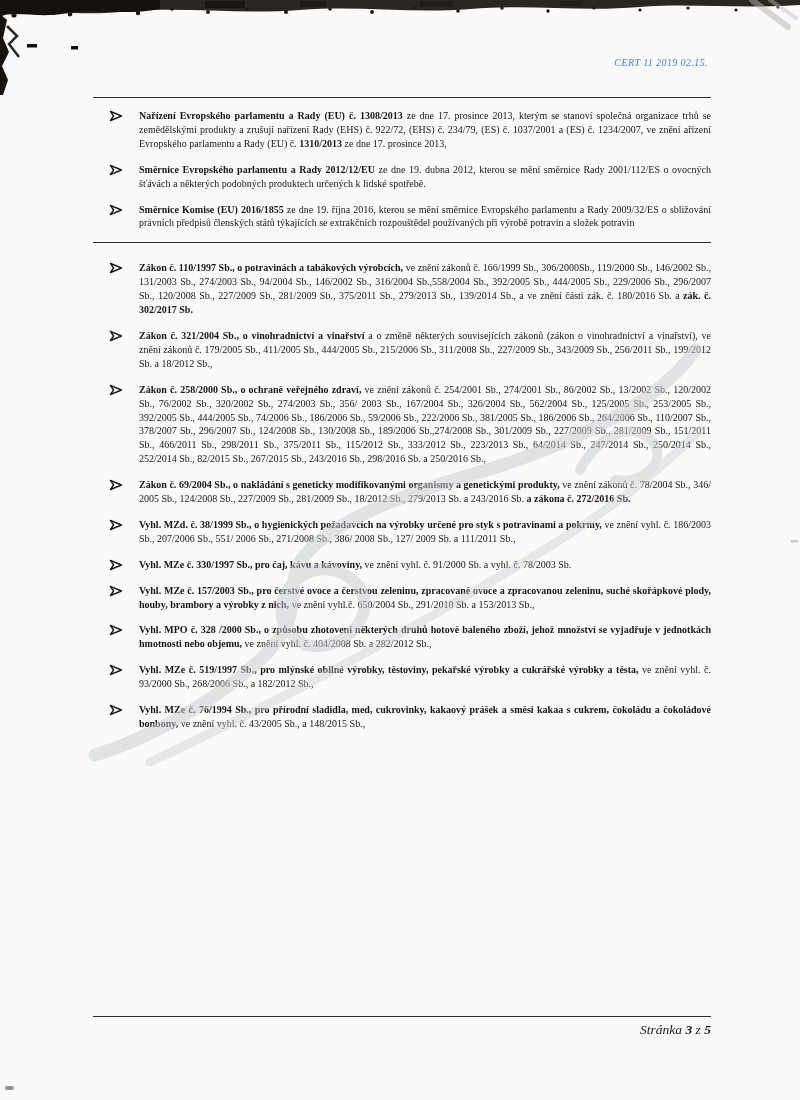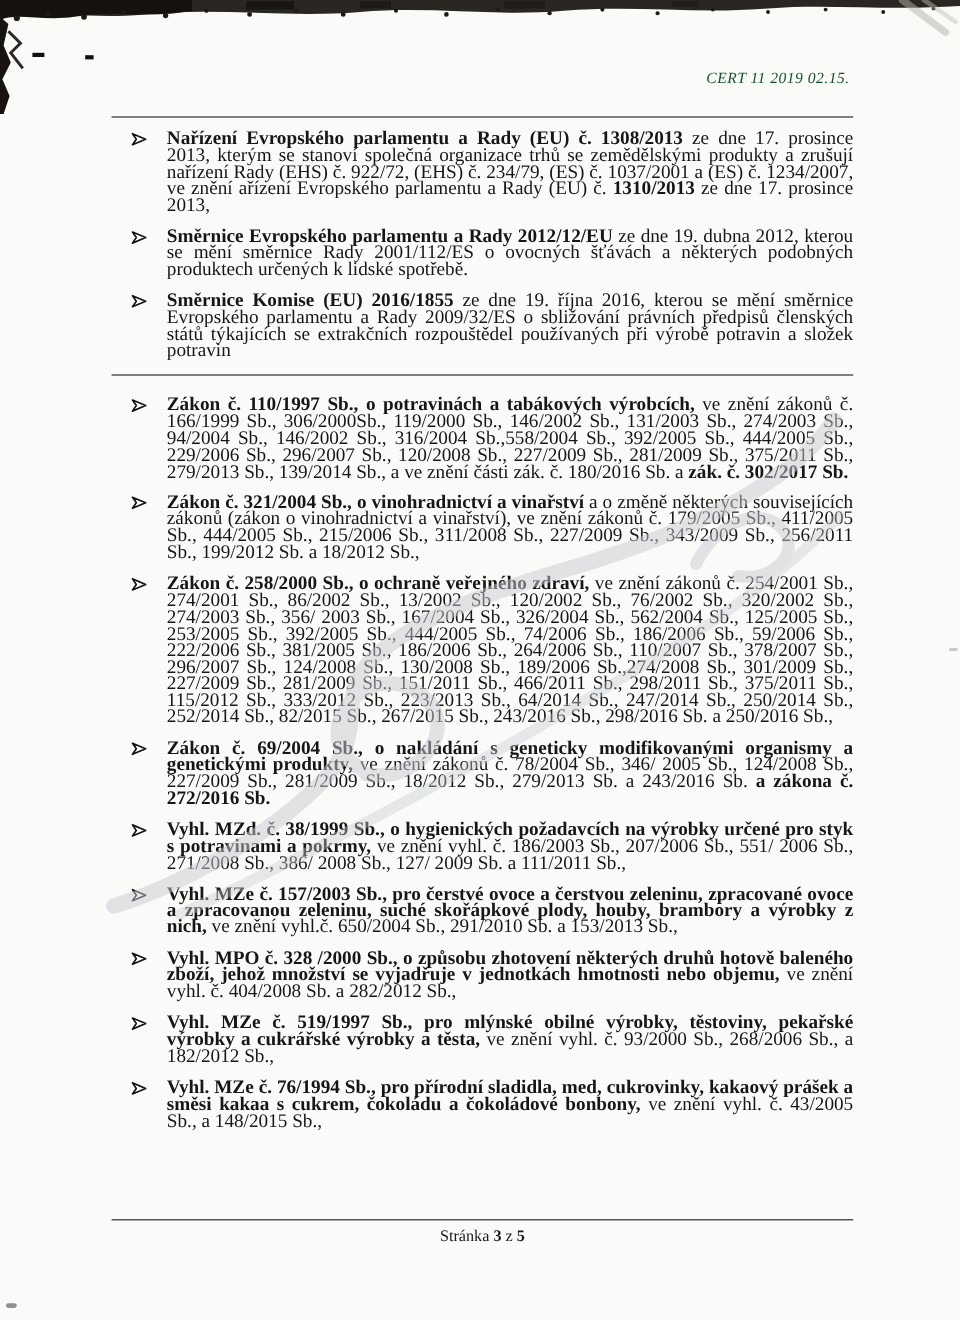--- a/index.html
+++ b/index.html
@@ -14,65 +14,66 @@
   }
   .artifacts, .watermark {
     position: absolute; left: 0; top: 0;
     pointer-events: none;
   }
   .watermark { z-index: 5; }
   .doc-code {
     position: absolute;
     top: 57px; right: 92px;
     font-style: italic;
-    font-size: 13px;
+    font-size: 10px;
     letter-spacing: 0.4px;
-    color: #14532d;
+    color: #3b82f6;
   }
   .content {
     position: absolute;
     left: 93px; top: 97px;
     width: 618px;
   }
   .rule {
     height: 0;
     border-top: 1.6px solid #2e2e2e;
   }
   .rule-top { margin-bottom: 11px; }
   .rule-mid { margin: 5px 0 18px 0; }
   ul.blist {
     list-style: none;
     margin: 0; padding: 0;
   }
   ul.blist li {
     position: relative;
     padding-left: 46px;
     margin-bottom: 12px;
-    font-size: 16px;
+    font-size: 10px;
     line-height: 13.9px;
     text-align: justify;
   }
   .bullet {
     position: absolute;
     left: 16px; top: 1px;
     width: 14px; height: 12px;
   }
   .bullet svg { display: block; }
   .seg-bold { font-weight: bold; }
   .footer {
     position: absolute;
     left: 93px; top: 1016px;
     width: 618px;
     z-index: 6;
   }
   .footer-text {
     margin-top: 5px;
-    text-align: center;
+    text-align: right;
     font-size: 13.5px;
     color: #1a1a1a;
+    font-style: italic;
   }
 </style>
 </head>
 <body>
 
 <svg class="artifacts" width="800" height="1100" viewBox="0 0 800 1100" aria-hidden="true">
 
   <path d="M0,0 H800 V5 C740,9 690,3 640,7 C580,12 530,4 470,9 C410,14 360,5 300,10 C240,15 180,6 120,12 C80,16 30,9 0,13 Z" fill="#2a2722"></path>
   <path d="M0,0 H160 V9 C125,16 95,8 62,14 C36,18 12,10 0,17 Z" fill="#15120e"></path>
   <rect x="205" y="1" width="40" height="7" fill="#151310" opacity="0.85"></rect>
@@ -170,20 +171,25 @@
         </span><span><span class="seg-bold">Zákon č. 69/2004 Sb., o nakládání s geneticky modifikovanými organismy a genetickými produkty,</span><span> ve znění zákonů č. 78/2004 Sb., 346/ 2005 Sb., 124/2008 Sb., 227/2009 Sb., 281/2009 Sb., 18/2012 Sb., 279/2013 Sb. a 243/2016 Sb. </span><span class="seg-bold">a zákona č. 272/2016 Sb.</span></span></li>
       <li><span class="bullet">
           <svg width="14" height="12" viewBox="0 0 14 12">
             <path d="M1.4,1.4 L12.4,6 L1.4,10.6 L4.6,6 Z" fill="#ffffff" stroke="#141414" stroke-width="1.4" stroke-linejoin="round"></path>
           </svg>
         </span><span><span class="seg-bold">Vyhl. MZd. č. 38/1999 Sb., o hygienických požadavcích na výrobky určené pro styk s potravinami a pokrmy,</span><span> ve znění vyhl. č. 186/2003 Sb., 207/2006 Sb., 551/ 2006 Sb., 271/2008 Sb., 386/ 2008 Sb., 127/ 2009 Sb. a 111/2011 Sb.,</span></span></li>
       <li><span class="bullet">
           <svg width="14" height="12" viewBox="0 0 14 12">
             <path d="M1.4,1.4 L12.4,6 L1.4,10.6 L4.6,6 Z" fill="#ffffff" stroke="#141414" stroke-width="1.4" stroke-linejoin="round"></path>
           </svg>
+        </span><span><span class="seg-bold">Vyhl. MZe č. 330/1997 Sb., pro čaj, kávu a kávoviny,</span><span> ve znění vyhl. č. 91/2000 Sb. a vyhl. č. 78/2003 Sb.</span></span></li>
+      <li><span class="bullet">
+          <svg width="14" height="12" viewBox="0 0 14 12">
+            <path d="M1.4,1.4 L12.4,6 L1.4,10.6 L4.6,6 Z" fill="#ffffff" stroke="#141414" stroke-width="1.4" stroke-linejoin="round"></path>
+          </svg>
         </span><span><span class="seg-bold">Vyhl. MZe č. 157/2003 Sb., pro čerstvé ovoce a čerstvou zeleninu, zpracované ovoce a zpracovanou zeleninu, suché skořápkové plody, houby, brambory a výrobky z nich,</span><span> ve znění vyhl.č. 650/2004 Sb., 291/2010 Sb. a 153/2013 Sb.,</span></span></li>
       <li><span class="bullet">
           <svg width="14" height="12" viewBox="0 0 14 12">
             <path d="M1.4,1.4 L12.4,6 L1.4,10.6 L4.6,6 Z" fill="#ffffff" stroke="#141414" stroke-width="1.4" stroke-linejoin="round"></path>
           </svg>
         </span><span><span class="seg-bold">Vyhl. MPO č. 328 /2000 Sb., o způsobu zhotovení některých druhů hotově baleného zboží, jehož množství se vyjadřuje v jednotkách hmotnosti nebo objemu,</span><span> ve znění vyhl. č. 404/2008 Sb. a 282/2012 Sb.,</span></span></li>
       <li><span class="bullet">
           <svg width="14" height="12" viewBox="0 0 14 12">
             <path d="M1.4,1.4 L12.4,6 L1.4,10.6 L4.6,6 Z" fill="#ffffff" stroke="#141414" stroke-width="1.4" stroke-linejoin="round"></path>
           </svg>

